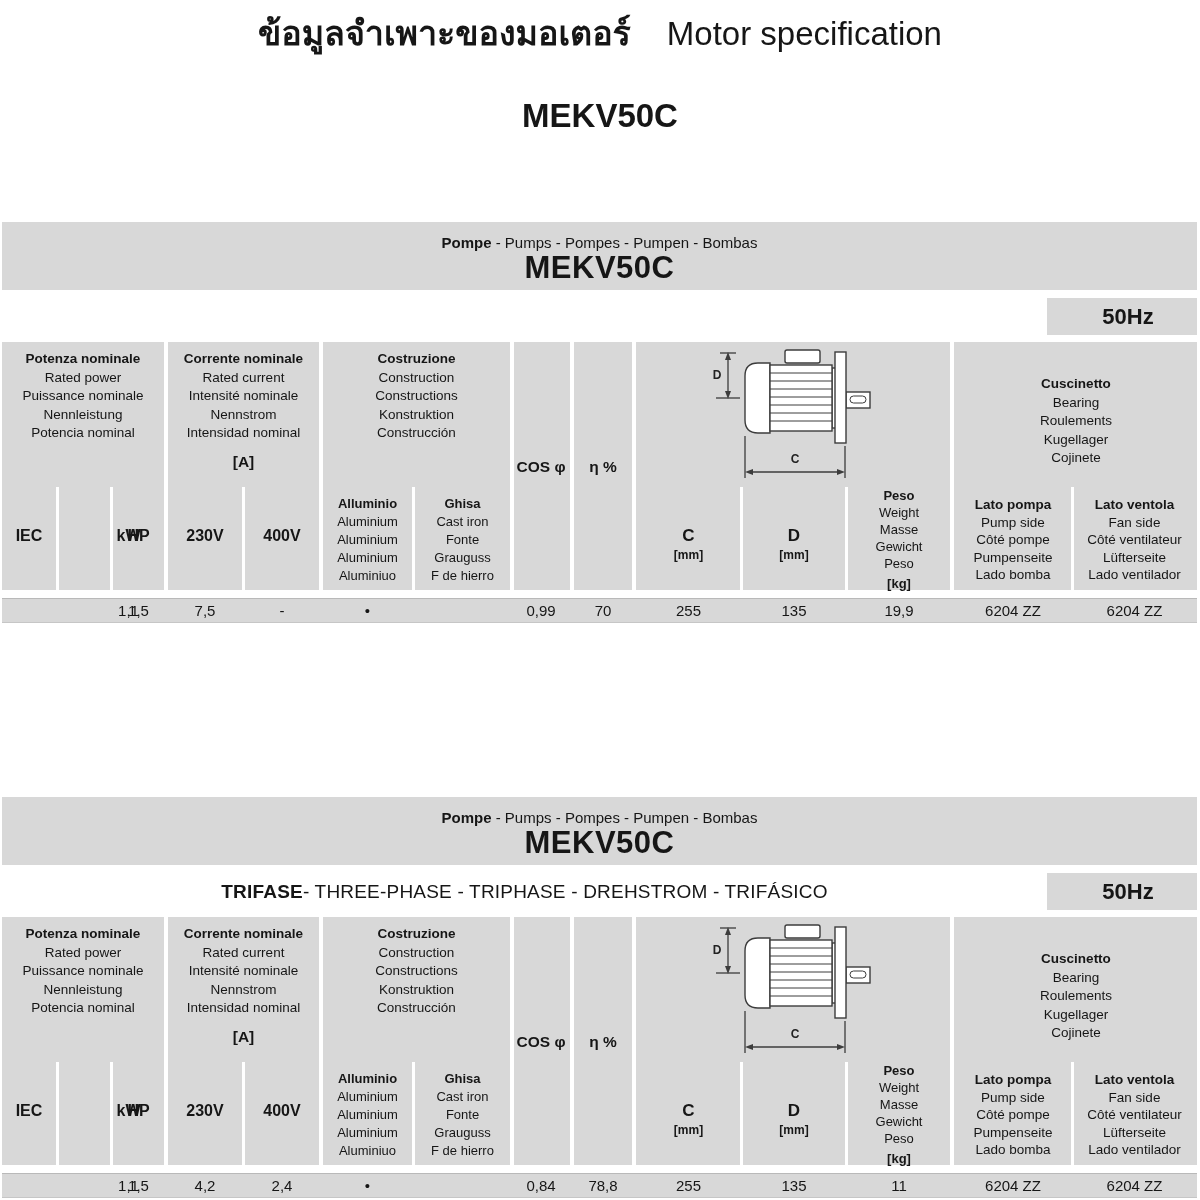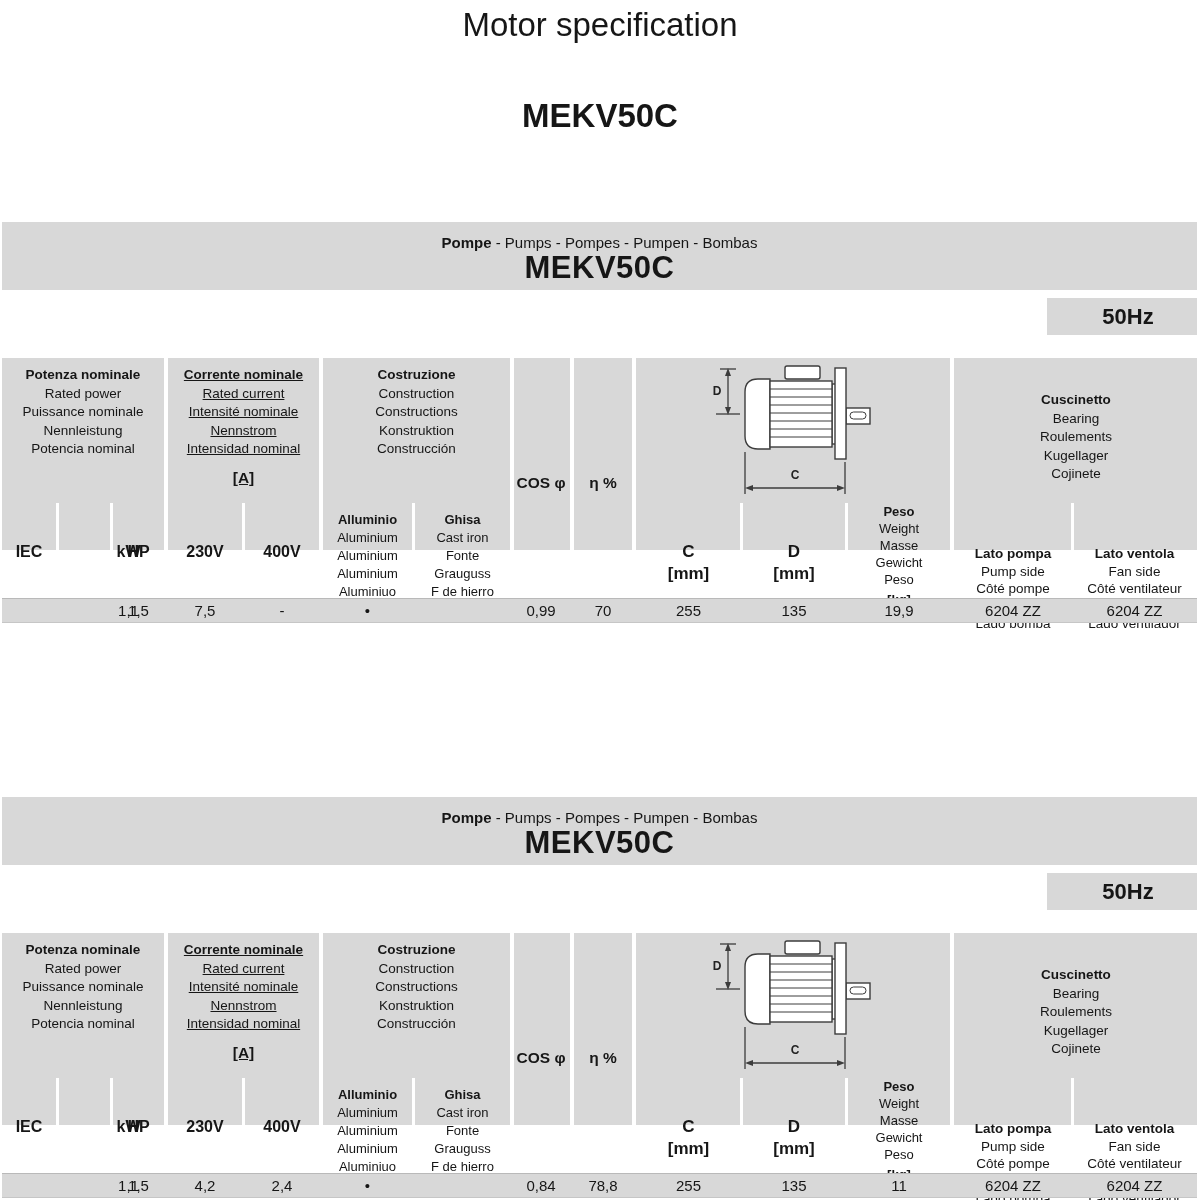--- a/index.html
+++ b/index.html
@@ -23,57 +23,58 @@
     background:var(--gray); text-align:center; }
   .band .brand{ padding-top:12px; font-size:15px; }
   .band .model{ font-size:31px; font-weight:bold; line-height:32px; margin-top:1px; letter-spacing:.5px; }
   .phase{ position:absolute; top:76px; left:0; width:1045px; height:37px;
     display:flex; align-items:center; justify-content:center; font-size:19px; letter-spacing:.2px; }
   .phase b{ margin-right:0; }
   .hz{ position:absolute; top:76px; left:1045px; width:150px; height:37px;
     background:var(--gray); display:flex; align-items:center; justify-content:center;
     font-size:22px; font-weight:bold;padding-left:12px; }
   
-  .hdr{ position:absolute; top:136px; left:0; width:1195px; height:192px; background:var(--gray); }
+  .hdr{ position:absolute; top:120px; left:0; width:1195px; height:248px; background:var(--gray); }
   .vs{ position:absolute; top:0; height:248px; width:4px; background:#ffffff; }
   .vp{ position:absolute; top:145px; height:103px; width:3px; background:#ffffff; }
   .blk{ position:absolute; text-align:center; font-size:13.5px; line-height:18.5px; }
   .blk b{ display:block; }
   .blk .ml{ display:block; white-space:pre-line; font-weight:normal; }
   .sm{ font-size:13px; line-height:18px; }
-  .sm2{ font-size:13.5px; line-height:17.5px;margin-top:33px; }
+  .sm2{ font-size:13.5px; line-height:17.5px; }
   .kg{ margin-top:3px; }
   .unit{ position:absolute; text-align:center; font-weight:bold; font-size:15.5px; }
   .sub{ position:absolute; top:185px; text-align:center; font-weight:bold; font-size:16px; }
   .dimblk{ position:absolute; text-align:center; }
   .dimblk .dim{ display:block; font-size:17px; }
-  .dimblk .dimu{ display:block; font-size:17px; margin-top:2px; }
+  .dimblk .dimu{ display:block; font-size:12px; margin-top:2px; }
   .motor{ position:absolute; left:698px; top:4px; width:192px; height:136px; }
   .motor text{ font-family:"Liberation Sans","DejaVu Sans",sans-serif; font-size:12px; font-weight:bold; fill:#222; }
   
   .drow{ position:absolute; top:376px; left:0; width:1195px; height:25px;
     background:var(--gray); border-top:1px solid #b9b9b9; border-bottom:1px solid #c6c6c6;
     font-size:15px; }
   .drow .cell{ position:absolute; top:0; line-height:24px; text-align:center; }
   
-  .x-g1{ left:0; width:162px; }   .x-g2{ left:166px; width:151px;text-decoration:underline; }
+  .x-g1{ left:0; width:162px; }   .x-g2{ left:166px; width:151px; }
   .x-g3{ left:321px; width:187px; } .x-g7{ left:953px; width:242px; }
   .x-iec{ left:0; width:54px; }   .x-kw{ left:57px; width:51px;margin-left:44px; }
   .x-hp{ left:111px; width:51px; } .x-230{ left:166px; width:74px; }
   .x-400{ left:243px; width:74px; } .x-alu{ left:321px; width:89px; }
   .x-ghisa{ left:413px; width:95px; } .x-cos{ left:510px; width:58px; }
   .x-eta{ left:572px; width:58px; } .x-c{ left:635px; width:103px; }
   .x-d{ left:741px; width:102px; } .x-peso{ left:846px; width:102px; }
   .x-pompa{ left:953px; width:116px; } .x-vent{ left:1070px; width:125px; }
   #table1{ top:222px; } #table2{ top:797px; }
 </style>
 </head>
 <body>
 
 <div class="title-row">
+  <span class="title-thai">ข้อมูลจำเพาะของมอเตอร์</span>
   <span class="title-en">Motor specification</span>
 </div>
 <div class="subtitle-row">
   <span>MEKV50C</span>
 </div>
 
 <div class="mtable" id="table1">
   <div class="band">
     <div class="brand"><b>Pompe</b><span> - Pumps - Pompes - Pumpen - Bombas</span></div>
     <div class="model">MEKV50C</div>
@@ -230,20 +231,24 @@
     <span class="cell x-pompa">6204 ZZ</span>
     <span class="cell x-vent">6204 ZZ</span>
   </div>
 </div>
 
 <div class="mtable" id="table2">
   <div class="band">
     <div class="brand"><b>Pompe</b><span> - Pumps - Pompes - Pumpen - Bombas</span></div>
     <div class="model">MEKV50C</div>
   </div>
+  <div class="phase">
+      <b>TRIFASE</b>
+      <span> - THREE-PHASE - TRIPHASE - DREHSTROM - TRIFÁSICO</span>
+    </div>
   <div class="hz">50Hz</div>
 
   <div class="hdr">
     <i class="vs" style="left:162px"></i>
     <i class="vs" style="left:317px"></i>
     <i class="vs" style="left:508px"></i>
     <i class="vs" style="left:568px"></i>
     <i class="vs" style="left:630px"></i>
     <i class="vs" style="left:948px"></i>
     <i class="vp" style="left:54px"></i>

